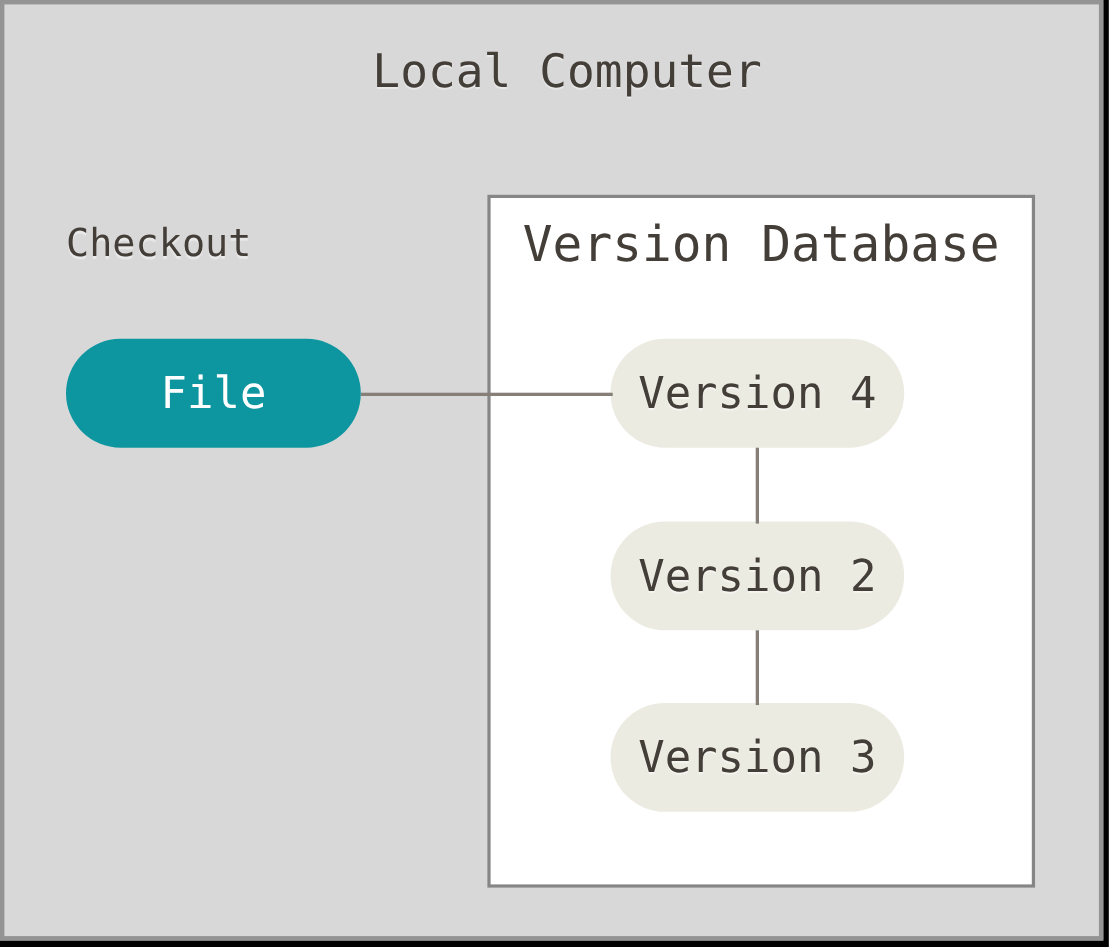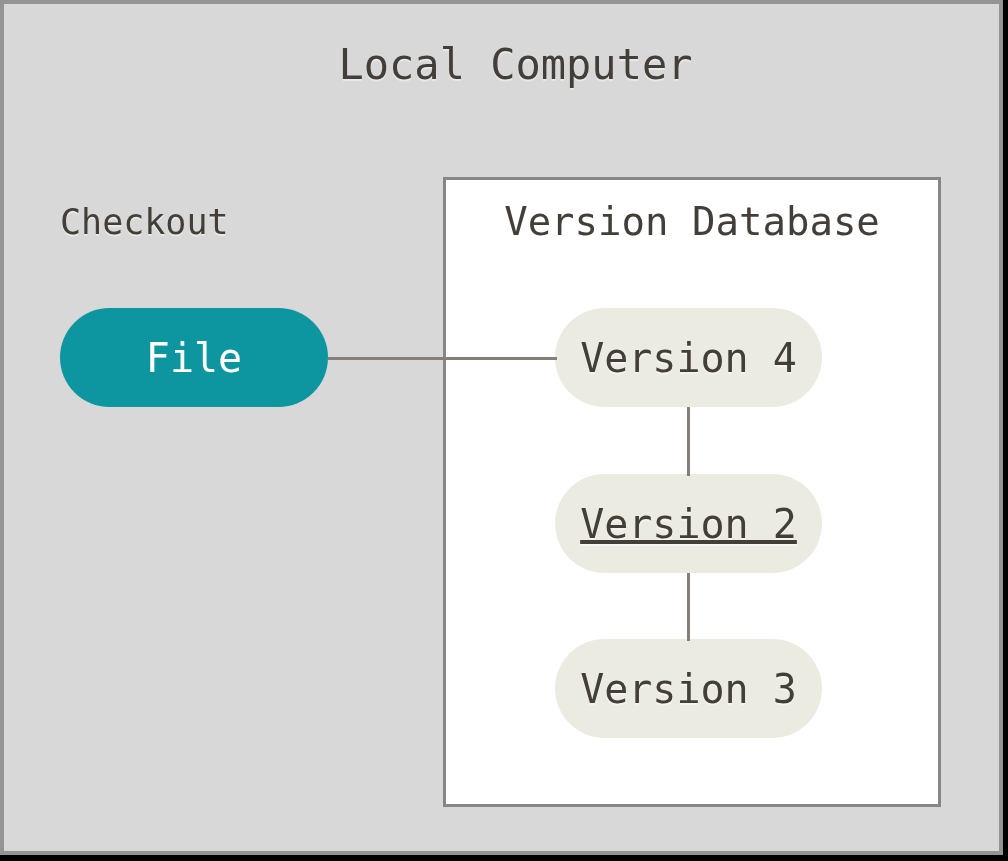--- a/index.html
+++ b/index.html
@@ -55,21 +55,21 @@
     height: 624px;
     background: #ffffff;
     border: 3px solid var(--box_border, #868686);
   }
   .vd-title {
     position: absolute;
     left: 0;
     right: 0;
     top: 21px;
     text-align: center;
-    font-size: 39px;
+    font-size: 45px;
     line-height: 42px;
     color: var(--text, #443e38);
     text-shadow: 0 2px 1px rgba(255,255,255,0.25);
     white-space: nowrap;
   }
   .pill {
     position: absolute;
     height: 99px;
     border-radius: 50px;
     display: flex;
@@ -86,21 +86,21 @@
     color: var(--file_text, #ffffff);
   }
   .v-pill {
     left: 109px;
     width: 267px;
     background: var(--pill_bg, #ecebe2);
     color: var(--text, #443e38);
     text-shadow: 0 2px 1px rgba(255,255,255,0.5);
   }
   .v-pill-3 { top: 128px; }
-  .v-pill-2 { top: 294px; text-decoration: underline; }
+  .v-pill-2 { top: 294px; }
   .v-pill-1 { top: 459px; }
   .connector {
     position: absolute;
     background: var(--connector, #867f77);
   }
   .conn-h {
     left: 324px;
     top: 353px;
     width: 229px;
     height: 3px;

